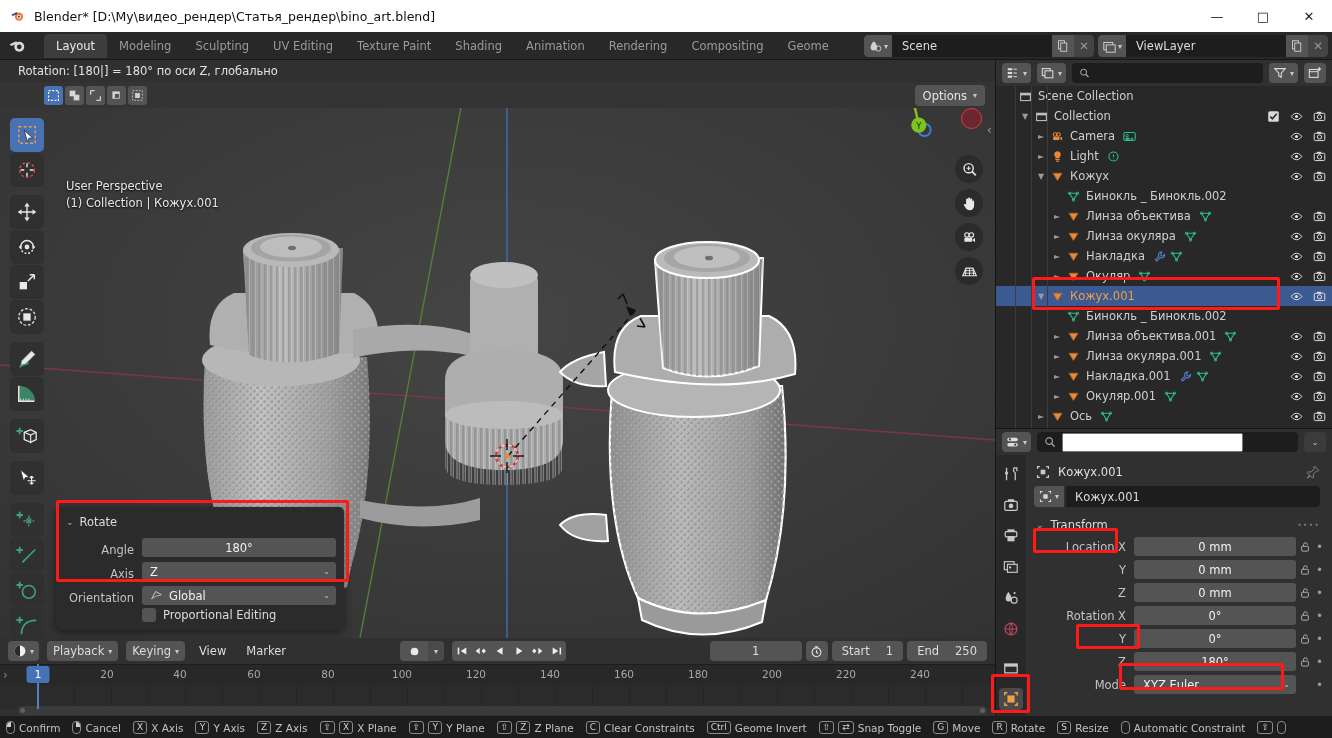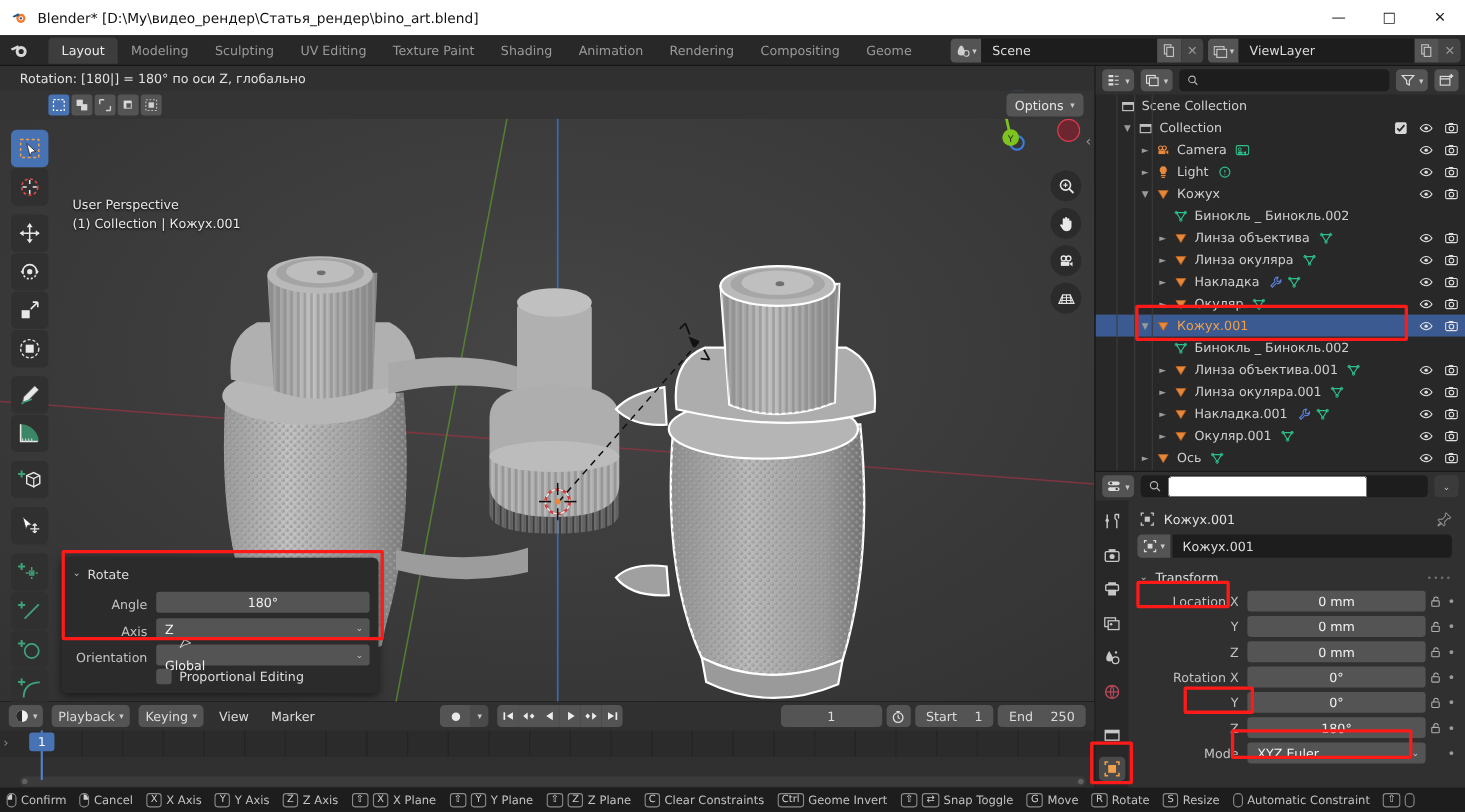--- a/index.html
+++ b/index.html
@@ -41,21 +41,21 @@
   .id-copy{ background:#545454; height:22px; width:22px; display:flex;align-items:center;justify-content:center;}
   .id-x{ background:#444; height:22px; width:20px; display:flex;align-items:center;justify-content:center; color:#9a9a9a; border-radius:0 4px 4px 0;}
   .caret{ font-size:8px; color:#c8c8c8; }
 
   
   .main{ position:absolute; left:0; top:60px; width:1332px; height:656px; }
 
   
   .viewport{
     position:absolute; left:0; top:0; width:995px; height:578px;
-    background:#000000; overflow:hidden;
+    background:#7f1d1d; overflow:hidden;
   }
   .vp-header{
     position:absolute; left:0; top:0; width:100%; height:22px;
     background:#303030; display:flex; align-items:center; padding-left:18px;
     font-size:11.5px; color:#e2e2e2; z-index:30;
   }
   .vp-subheader{
     position:absolute; left:0; top:22px; width:100%; height:26px;
     background:#343434; display:flex; align-items:center; padding-left:44px; z-index:29;
   }
@@ -84,21 +84,21 @@
   
   .oppanel{
     position:absolute; left:56px; bottom:8px; width:288px; background:#2b2b2b;
     border-radius:5px; z-index:28; padding:6px 0 8px 0; box-shadow:0 2px 8px rgba(0,0,0,.5);
   }
   .op-title{ display:flex;align-items:center;gap:6px; padding:2px 10px 7px 10px; font-size:11.5px; color:#dcdcdc;}
   .op-row{ display:flex; align-items:flex-end; height:21px; margin:0 8px 3px 8px; }
   .op-label{ width:78px; text-align:right; padding-right:8px; color:#c3c3c3; font-size:11.5px;}
   .op-field{ flex:1; height:19px; background:#545454; border-radius:3px; display:flex;align-items:center;justify-content:center; font-size:11.5px; color:#f0f0f0;}
   .op-select{ flex:1; height:19px; background:#545454; border-radius:3px; display:flex;align-items:center; justify-content:space-between; padding:0 6px 0 8px; font-size:11.5px; color:#f0f0f0;}
-  .op-select .lefticon{ display:flex; align-items:center; gap:6px;flex-direction:column;}
+  .op-select .lefticon{ display:flex; align-items:center; gap:6px;}
   .op-check{ display:flex;align-items:center; gap:7px; margin:3px 8px 0 86px;}
   .cbox{ width:14px;height:14px;background:#545454;border-radius:3px;}
 
   
   .timeline{ position:absolute; left:0; top:578px; width:995px; height:78px; background:#303030; }
   .tl-header{ height:26px; display:flex;align-items:center; gap:8px; padding:0 8px; position:relative;}
   .tl-editorbtn{ display:flex;align-items:center; gap:3px; background:#545454;border-radius:4px; height:20px; padding:0 5px;}
   .tl-menu{ font-size:11.5px; color:#dcdcdc; padding:2px 6px; border-radius:3px;}
   .tl-dd{ display:flex;align-items:center;gap:4px; background:#545454; border-radius:4px; height:20px; padding:0 6px; font-size:11.5px;}
   .tl-playgrp{ position:absolute; left:400px; display:flex; align-items:center; gap:0;}
@@ -671,20 +671,34 @@
             <span>Start</span>
             <span>1</span>
           </div>
           <div class="tl-se">
             <span>End</span>
             <span>250</span>
           </div>
         </div>
       </div>
 
+      <div class="tl-ruler" id="tl-ruler">
+          <div class="tl-tick" style="left: 107px;">20</div>
+          <div class="tl-tick" style="left: 180px;">40</div>
+          <div class="tl-tick" style="left: 254px;">60</div>
+          <div class="tl-tick" style="left: 328px;">80</div>
+          <div class="tl-tick" style="left: 402px;">100</div>
+          <div class="tl-tick" style="left: 476px;">120</div>
+          <div class="tl-tick" style="left: 550px;">140</div>
+          <div class="tl-tick" style="left: 624px;">160</div>
+          <div class="tl-tick" style="left: 698px;">180</div>
+          <div class="tl-tick" style="left: 772px;">200</div>
+          <div class="tl-tick" style="left: 846px;">220</div>
+          <div class="tl-tick" style="left: 920px;">240</div>
+        </div>
       <div class="tl-body" id="tl-body">
           <div class="tl-grid" style="left: 37px;"></div>
           <div class="tl-grid" style="left: 74px;"></div>
           <div class="tl-grid" style="left: 111px;"></div>
           <div class="tl-grid" style="left: 148px;"></div>
           <div class="tl-grid" style="left: 185px;"></div>
           <div class="tl-grid" style="left: 222px;"></div>
           <div class="tl-grid" style="left: 259px;"></div>
           <div class="tl-grid" style="left: 296px;"></div>
           <div class="tl-grid" style="left: 333px;"></div>

